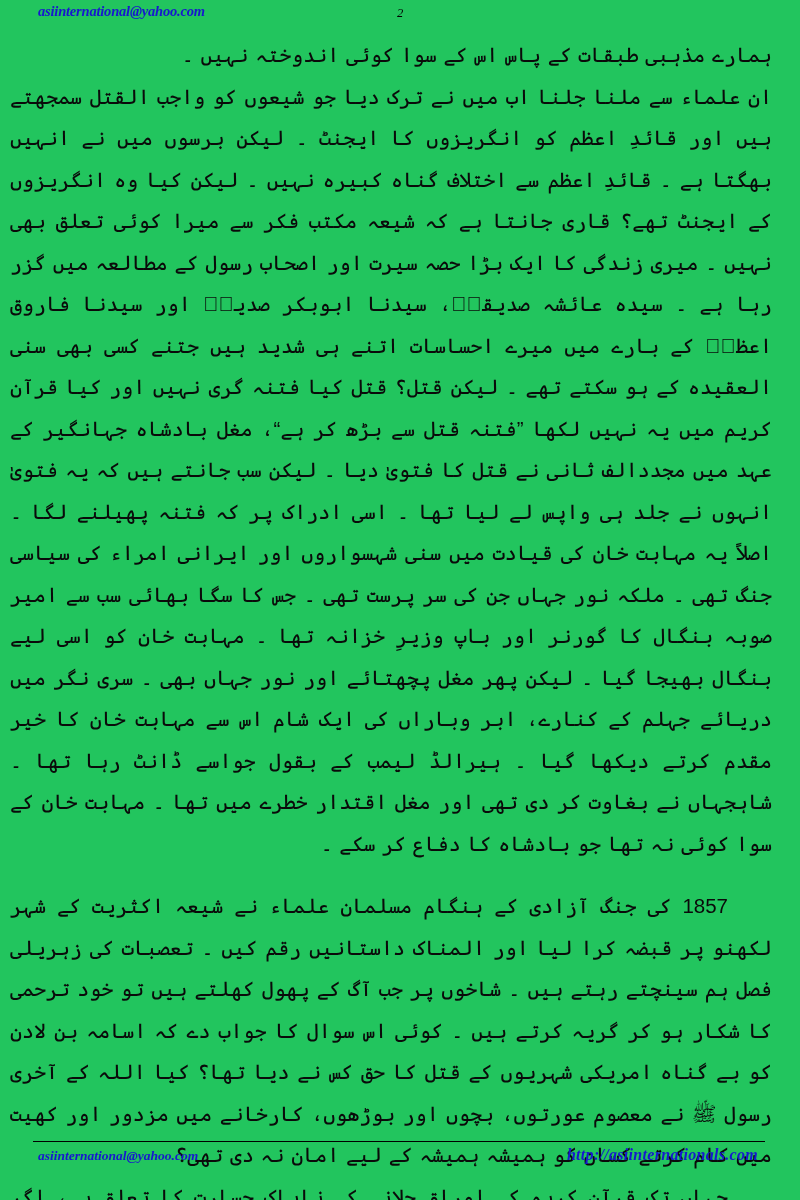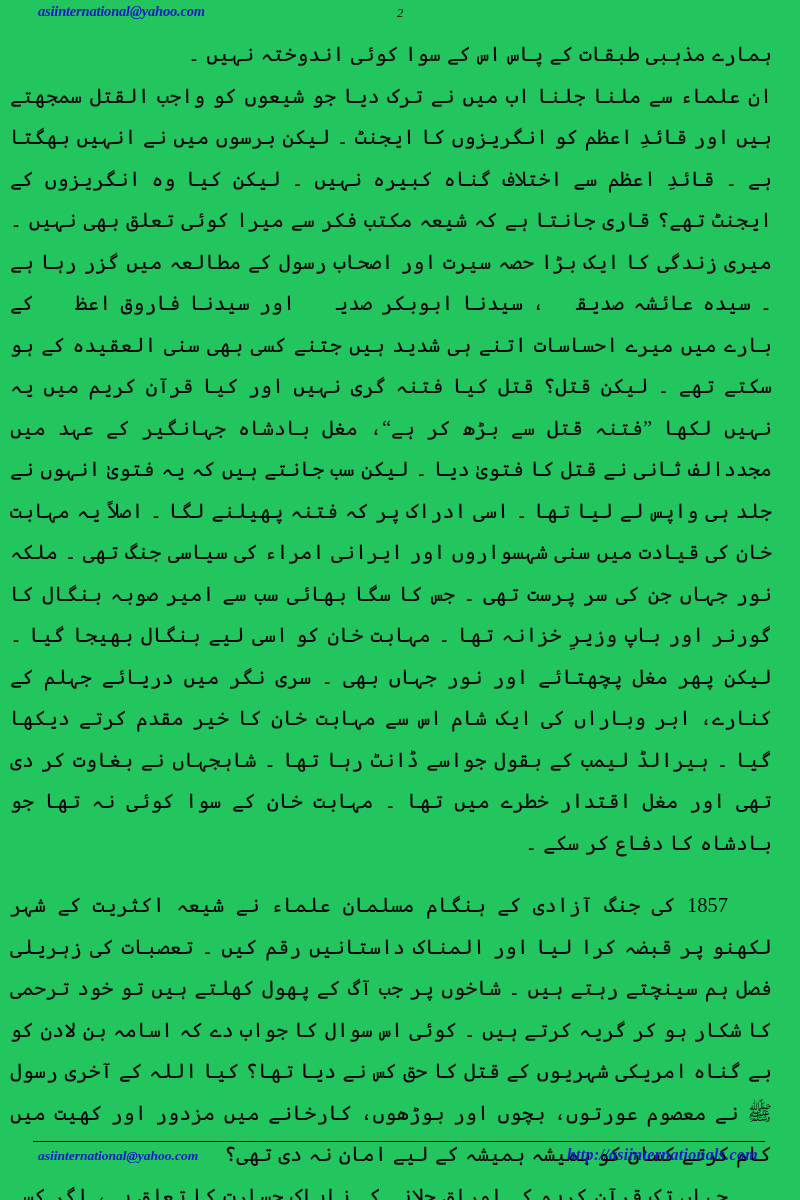--- a/index.html
+++ b/index.html
@@ -54,21 +54,21 @@
   
   .body-text {
     position: absolute;
     top: 34px;
     left: 10px;
     width: 762px;
     height: 1100px;
     direction: rtl;
     text-align: justify;
     text-align-last: right;
-    font-family: Liberation Serif, serif;
+    font-family: Liberation Sans, sans-serif;
     font-size: 20.5px;
     line-height: 41.5px;
     color: #0a0a0a;
     word-spacing: 1px;
   }
   .para {
     margin: 0;
     padding: 0;
     direction: rtl;
     text-align: justify;

